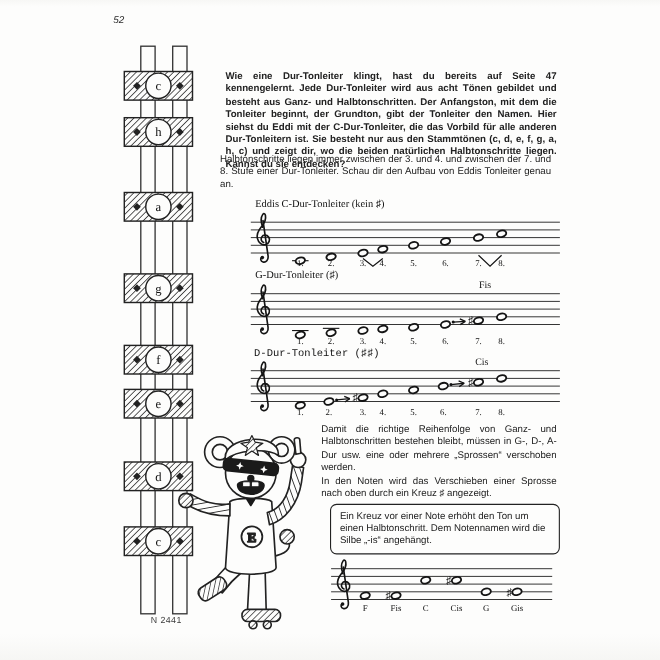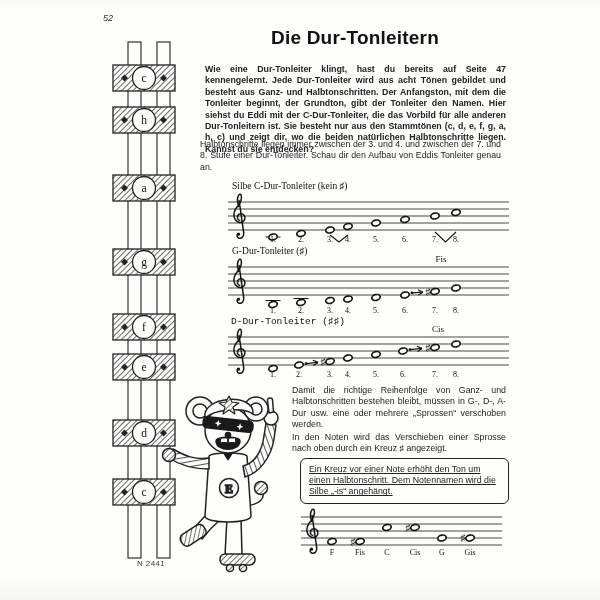--- a/index.html
+++ b/index.html
@@ -20,33 +20,32 @@
   #sl2{left:231px;top:316px;font-family:Liberation Mono, monospace;}
   .sstaff{position:absolute;left:226px;width:285px;overflow:visible;}
   #sc0{top:190px;height:62px;}
   #sc1{top:255px;height:66px;}
   #sc2{top:325px;height:60px;}
   #ladder{position:absolute;left:100px;top:38px;}
   #mouse{position:absolute;left:143px;top:378px;}
   #exstaff{position:absolute;left:299px;top:505px;overflow:visible;}
   .infobox{position:absolute;left:300px;top:458px;width:192px;background:#fdfdfc;
            border:1.4px solid #222;border-radius:6px;padding:5px 7px 5px 8px;
-           font-size:8.8px;line-height:11.2px;color:#222;text-decoration:underline;}
+           font-size:8.8px;line-height:11.2px;color:#222;}
   .infobox::before{content:"";position:absolute;left:4px;top:-5px;right:-5px;bottom:4px;
            border:1.2px solid #222;border-radius:6px;z-index:-1;}
   .footer{position:absolute;left:103px;top:559px;font-size:8px;color:#3c3c3c;letter-spacing:.4px;padding-left:34px;}
   svg text{font-family:"Liberation Serif", serif;fill:#111;}
 </style>
 </head>
 <body>
 
 <div class="page">
 
   <div class="pagenum">52</div>
-  <h1 class="title">Die Dur-Tonleitern</h1>
 
   <p class="body" id="p1">Wie eine Dur-Tonleiter klingt, hast du bereits auf Seite 47 kennengelernt. Jede Dur-Tonleiter wird aus acht Tönen gebildet und besteht aus Ganz- und Halbtonschritten. Der Anfangston, mit dem die Tonleiter beginnt, der Grundton, gibt der Tonleiter den Namen. Hier siehst du Eddi mit der C-Dur-Tonleiter, die das Vorbild für alle anderen Dur-Tonleitern ist. Sie besteht nur aus den Stammtönen (c, d, e, f, g, a, h, c) und zeigt dir, wo die beiden natürlichen Halbtonschritte liegen. Kannst du sie entdecken?</p>
   <p class="body" id="p2">Halbtonschritte liegen immer zwischen der 3. und 4. und zwischen der 7. und 8. Stufe einer Dur-Tonleiter. Schau dir den Aufbau von Eddis Tonleiter genau an.</p>
 
   <svg id="ladder" width="110" height="530" viewBox="0 0 110 530">
     <defs>
       <pattern id="hatch" width="4" height="4" patternUnits="userSpaceOnUse" patternTransform="rotate(45)">
         <rect width="4" height="4" fill="#fdfdfc"></rect>
         <line x1="0" y1="0" x2="0" y2="4" stroke="#2a2a2a" stroke-width="1.4"></line>
       </pattern>
@@ -106,21 +105,21 @@
         <g>
           <rect x="13" y="441" width="62" height="26" fill="url(#hatch)" stroke="#222" stroke-width="1.3"></rect>
           <rect x="22" y="451.5" width="5" height="5" fill="#222" transform="rotate(45 24.5 454)"></rect>
           <rect x="61" y="451.5" width="5" height="5" fill="#222" transform="rotate(45 63.5 454)"></rect>
           <circle cx="44" cy="454" r="11.5" fill="#fdfdfc" stroke="#222" stroke-width="1.3"></circle>
           <text x="44" y="458" text-anchor="middle" font-size="11.5" font-family="Liberation Sans, sans-serif">c</text>
         </g>
       </g>
   </svg>
 
-  <div class="slabel" id="sl0">Silbe C-Dur-Tonleiter (kein ♯)</div>
+  <div class="slabel" id="sl0">Eddis C-Dur-Tonleiter (kein ♯)</div>
   <svg class="sstaff" id="sc0" viewBox="0 0 285 62">
       <line x1="2" y1="12" x2="283" y2="12" stroke="#333" stroke-width="0.9"></line>
       <line x1="2" y1="19" x2="283" y2="19" stroke="#333" stroke-width="0.9"></line>
       <line x1="2" y1="26" x2="283" y2="26" stroke="#333" stroke-width="0.9"></line>
       <line x1="2" y1="33" x2="283" y2="33" stroke="#333" stroke-width="0.9"></line>
       <line x1="2" y1="40" x2="283" y2="40" stroke="#333" stroke-width="0.9"></line>
       <g fill="none" stroke="#141414" stroke-width="1.5" stroke-linecap="round">
         <path d="M12.8,16.6 C10.9,11.4 11.1,7.4 12.9,4.9 C13.8,3.7 15,4.2 15.3,5.8 C16,9.3 14.5,12.7 11.8,15.9 C8.8,19.5 7.2,22.9 8,26.7 C8.9,30.9 12.5,33.3 15.6,32.3 C18.7,31.3 19.9,27.9 18.2,25.5 C16.6,23.2 13.2,23.3 11.9,25.5 C10.8,27.4 11.6,29.8 13.7,30.4"></path>
         <path d="M13.1,10.5 L17.7,42.6 C18.2,46.4 15.8,48.9 13.1,48.2 C10.9,47.6 10.4,45 12,43.8"></path>
         <circle cx="12.5" cy="44.2" r="1.6" fill="#141414" stroke="none"></circle>

